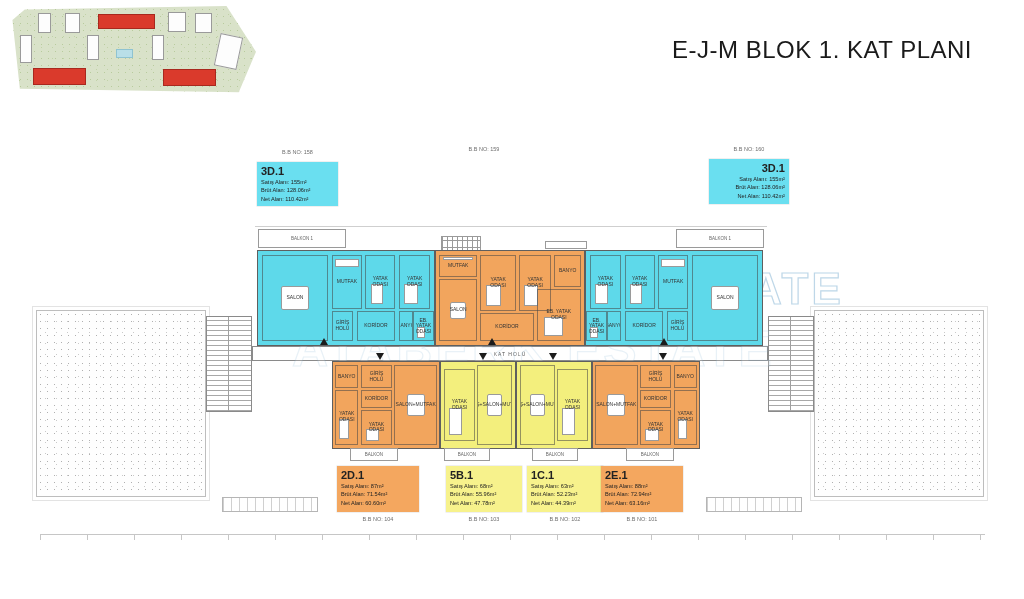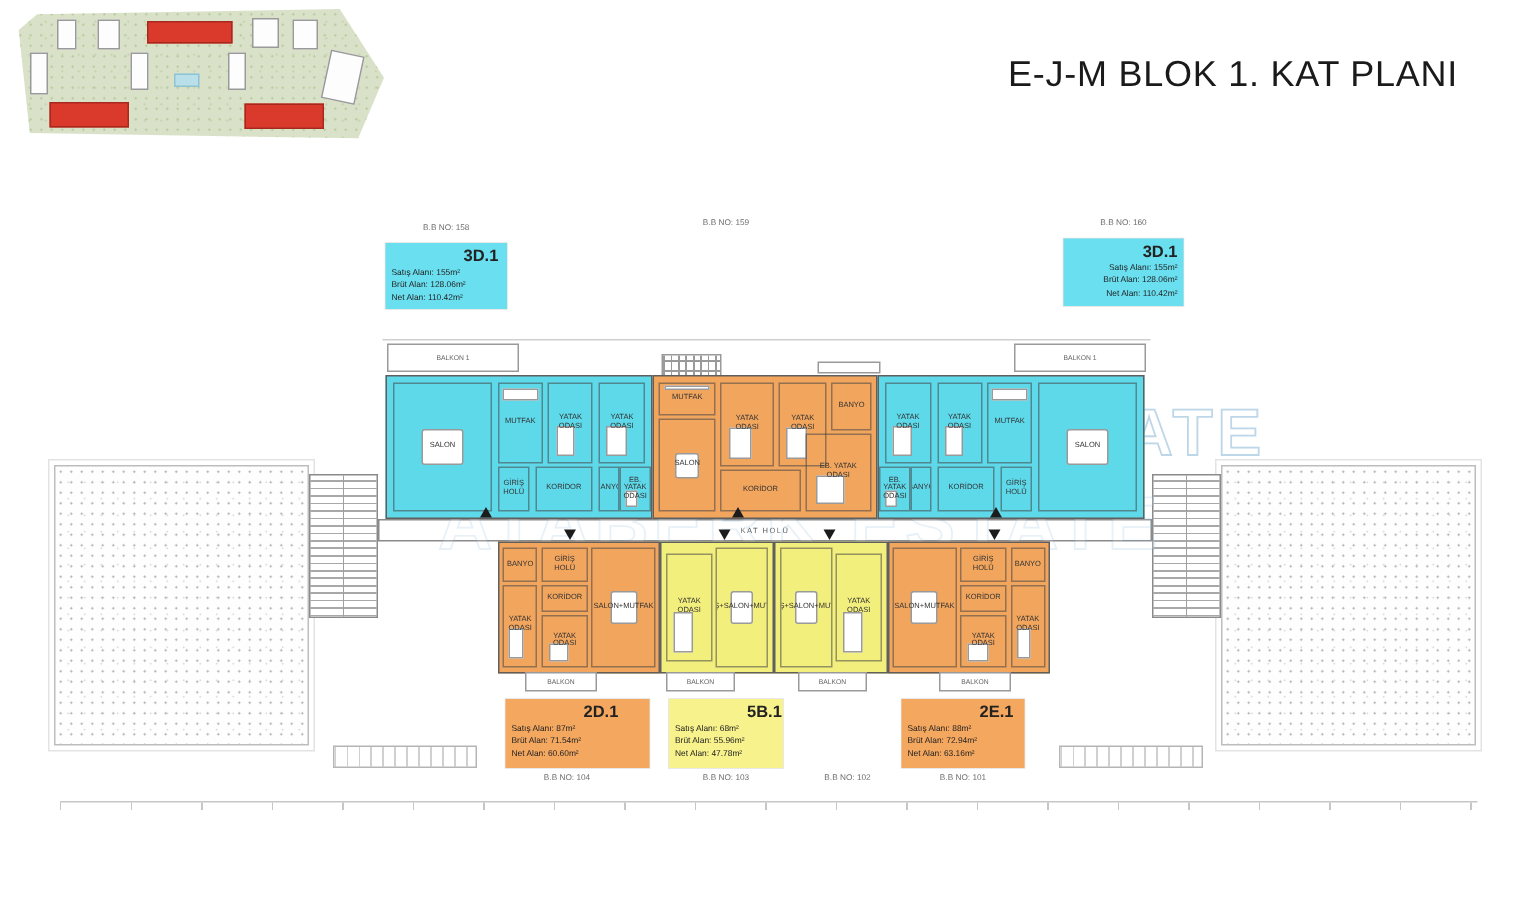--- a/index.html
+++ b/index.html
@@ -53,21 +53,21 @@
   .furn.counter{left:8%;top:6%;width:84%;height:16%;}
 
   .balcony{position:absolute;background:#fff;border:1px solid #9a9a9a;display:flex;align-items:center;justify-content:center;}
   .balcony span{font-size:4.5px;color:#666;white-space:nowrap;}
   .tri{position:absolute;width:0;height:0;border-left:4px solid transparent;border-right:4px solid transparent;}
   .tri.up{border-bottom:7px solid #1c1c1c;}
   .tri.down{border-top:7px solid #1c1c1c;}
 
   
   .ibox{position:absolute;padding:3px 4px;color:#222;box-shadow:0 0 0 .5px rgba(0,0,0,.12);}
-  .ibox .code{font-size:11px;font-weight:600;line-height:1.1;margin-bottom:1px;margin-left:48px;}
+  .ibox .code{font-size:11px;font-weight:600;line-height:1.1;margin-bottom:1px;}
   .ibox .ln{font-size:5.6px;line-height:1.5;white-space:nowrap;}
   .ibox.right{text-align:right;}
   .bb{position:absolute;transform:translateX(-50%);font-size:5.5px;color:#6e6e6e;white-space:nowrap;}
 
   
   .wm{position:absolute;display:flex;align-items:center;gap:10px;pointer-events:none;}
   .wm-text{font-weight:700;letter-spacing:3px;color:rgba(255,255,255,.5);
            -webkit-text-stroke:1.2px rgba(125,175,210,.5);white-space:nowrap;}
   .wm1{left:340px;top:262px;font-size:44px;}
   .wm2{left:292px;top:320px;font-size:50px;opacity:.35;}
@@ -316,34 +316,40 @@
       </div>
       <div class="bb" style="left: 484px; top: 146px;">B.B NO: 159</div>
       <div class="bb" style="left: 749px; top: 146px;">B.B NO: 160</div>
       <div class="ibox right" style="left: 709px; top: 159px; width: 80px; height: 45px; background: rgb(106, 223, 240);">
         <div class="code">3D.1</div>
         <div class="ln">Satış Alanı: 155m²</div>
         <div class="ln">Brüt Alan: 128.06m²</div>
         <div class="ln">Net Alan: 110.42m²</div>
       </div>
       <div class="bb" style="left: 378px; top: 516px;">B.B NO: 104</div>
-      <div class="ibox" style="left: 337px; top: 466px; width: 96px; height: 46px; background: rgb(244, 167, 95);">
+      <div class="ibox" style="left: 337px; top: 466px; width: 82px; height: 46px; background: rgb(244, 167, 95);">
         <div class="code">2D.1</div>
         <div class="ln">Satış Alanı: 87m²</div>
         <div class="ln">Brüt Alan: 71.54m²</div>
         <div class="ln">Net Alan: 60.60m²</div>
       </div>
       <div class="bb" style="left: 484px; top: 516px;">B.B NO: 103</div>
       <div class="ibox" style="left: 446px; top: 466px; width: 76px; height: 46px; background: rgb(247, 242, 140);">
         <div class="code">5B.1</div>
         <div class="ln">Satış Alanı: 68m²</div>
         <div class="ln">Brüt Alan: 55.96m²</div>
         <div class="ln">Net Alan: 47.78m²</div>
       </div>
       <div class="bb" style="left: 565px; top: 516px;">B.B NO: 102</div>
+      <div class="ibox" style="left: 527px; top: 466px; width: 76px; height: 46px; background: rgb(247, 242, 140);">
+        <div class="code">1C.1</div>
+        <div class="ln">Satış Alanı: 63m²</div>
+        <div class="ln">Brüt Alan: 52.23m²</div>
+        <div class="ln">Net Alan: 44.39m²</div>
+      </div>
       <div class="bb" style="left: 642px; top: 516px;">B.B NO: 101</div>
       <div class="ibox" style="left: 601px; top: 466px; width: 82px; height: 46px; background: rgb(244, 167, 95);">
         <div class="code">2E.1</div>
         <div class="ln">Satış Alanı: 88m²</div>
         <div class="ln">Brüt Alan: 72.94m²</div>
         <div class="ln">Net Alan: 63.16m²</div>
       </div>
     </div>
 </div>
 

